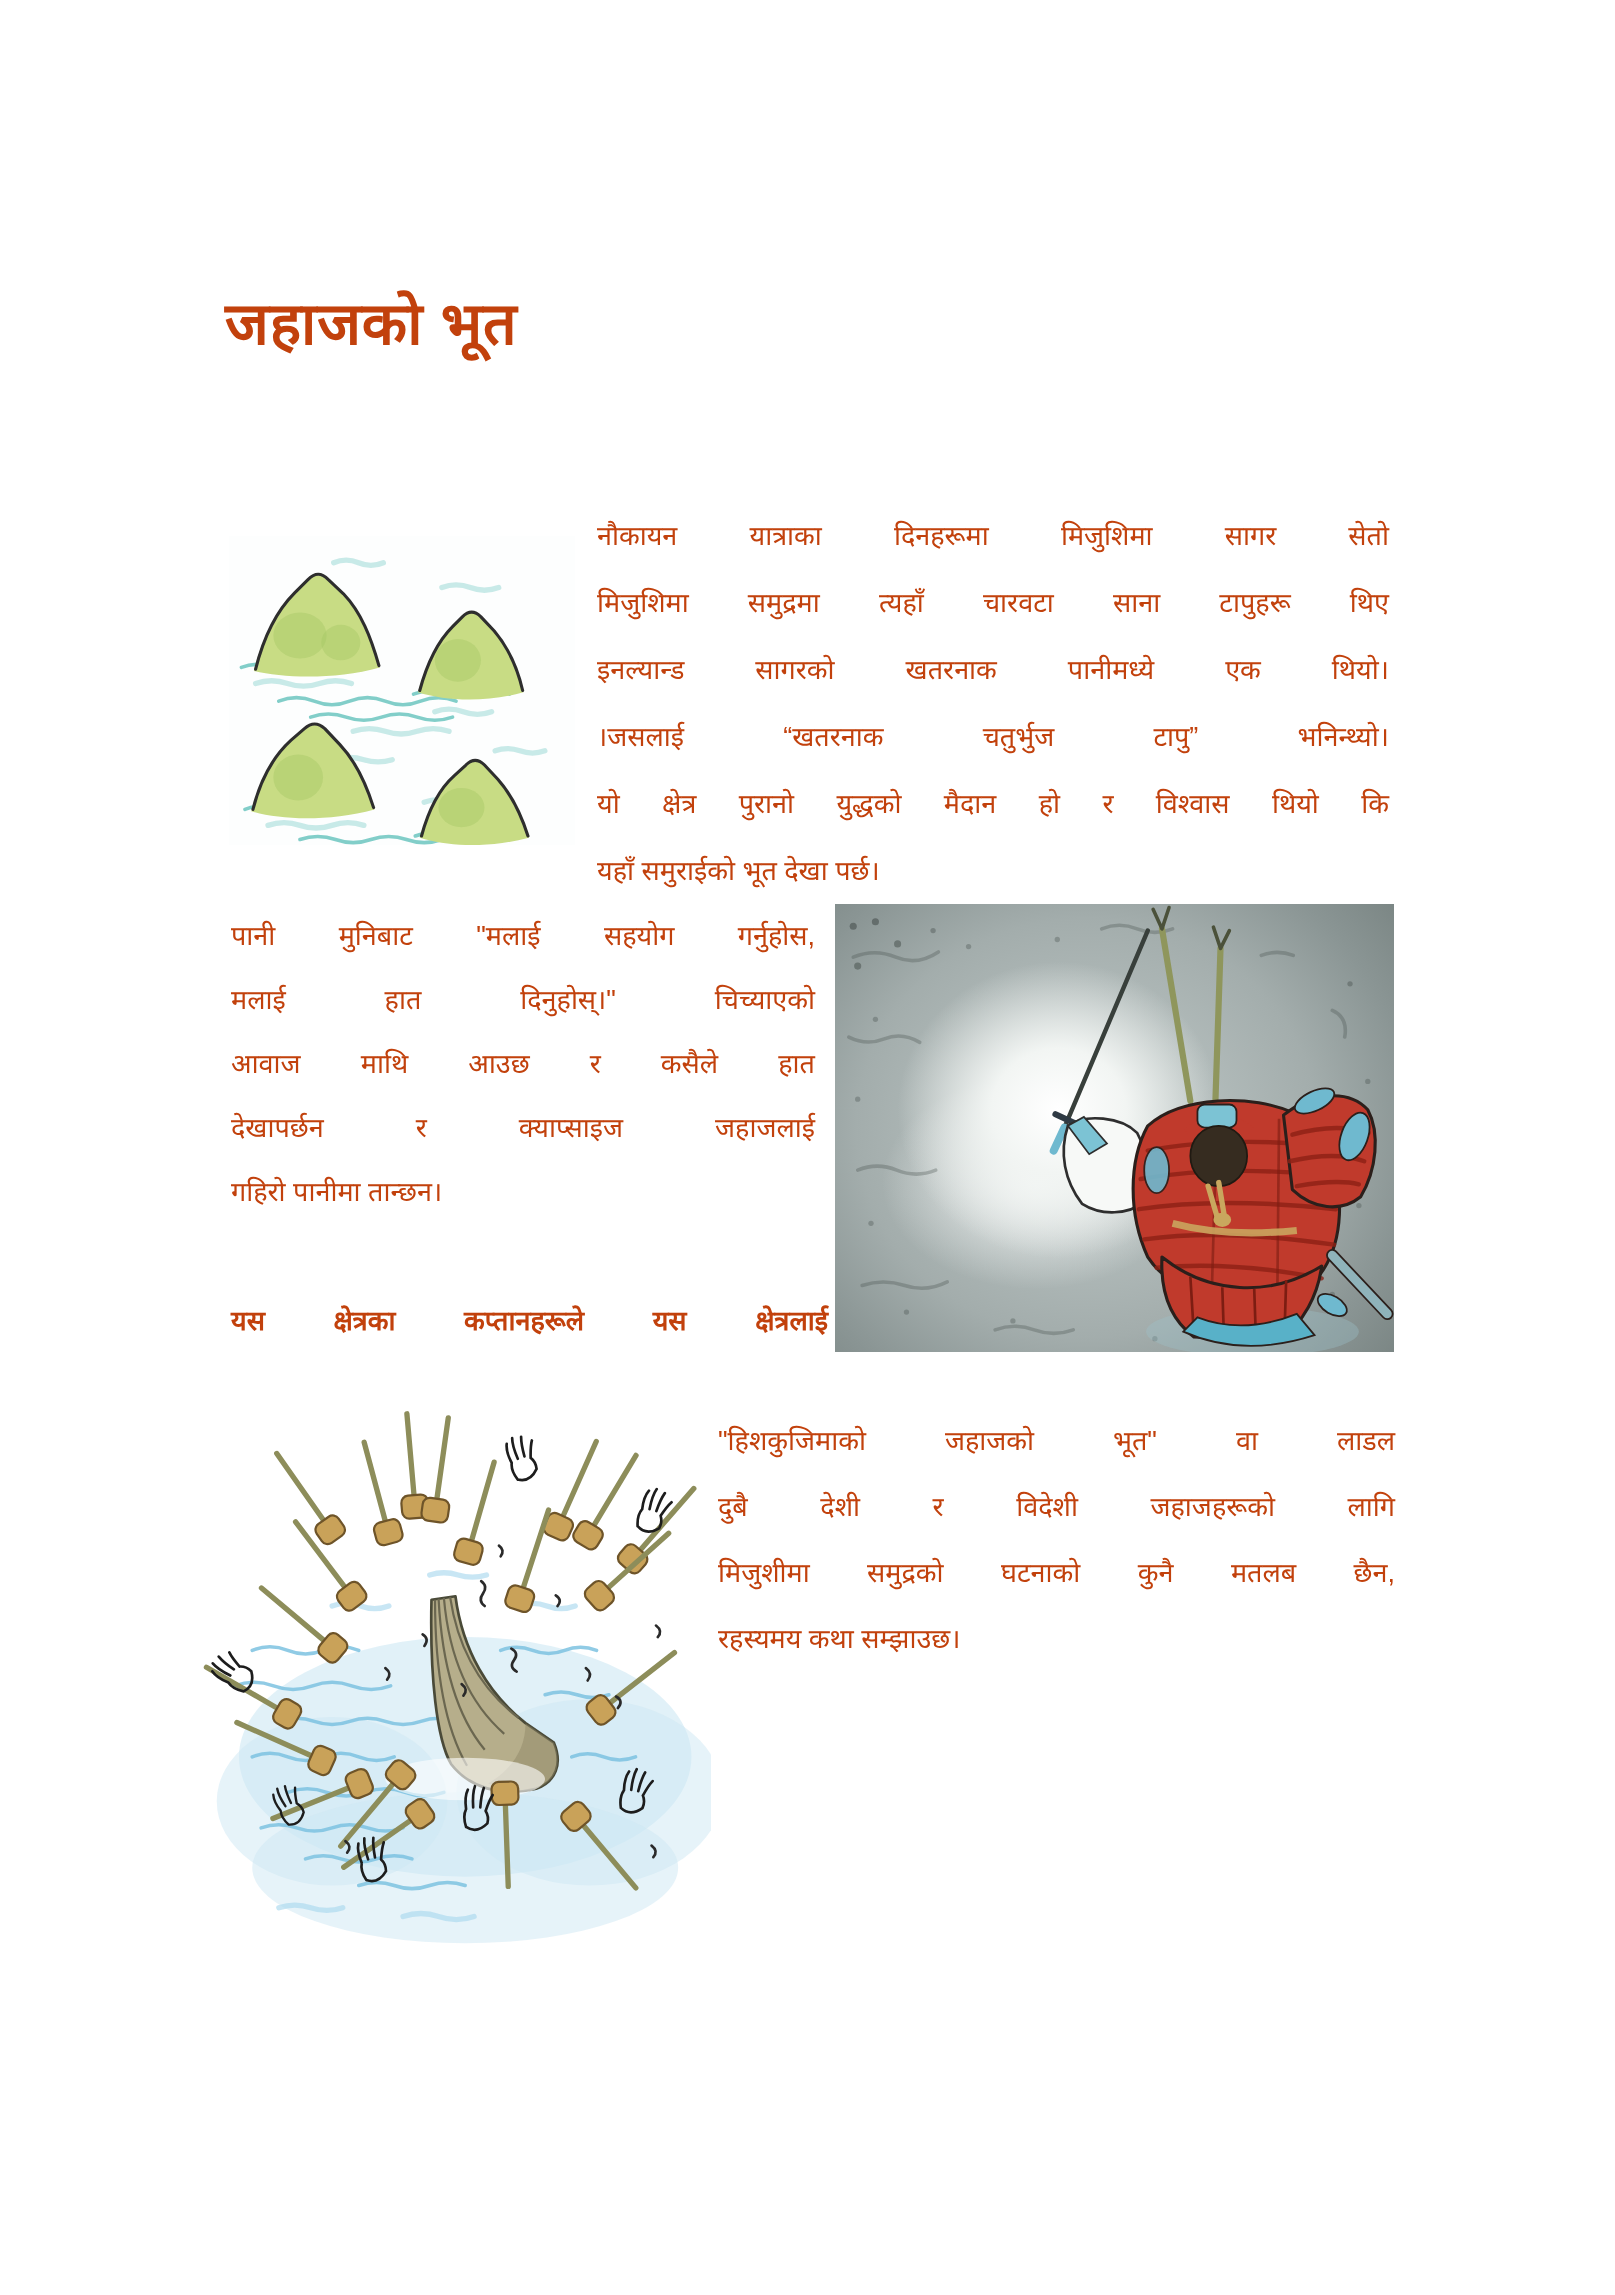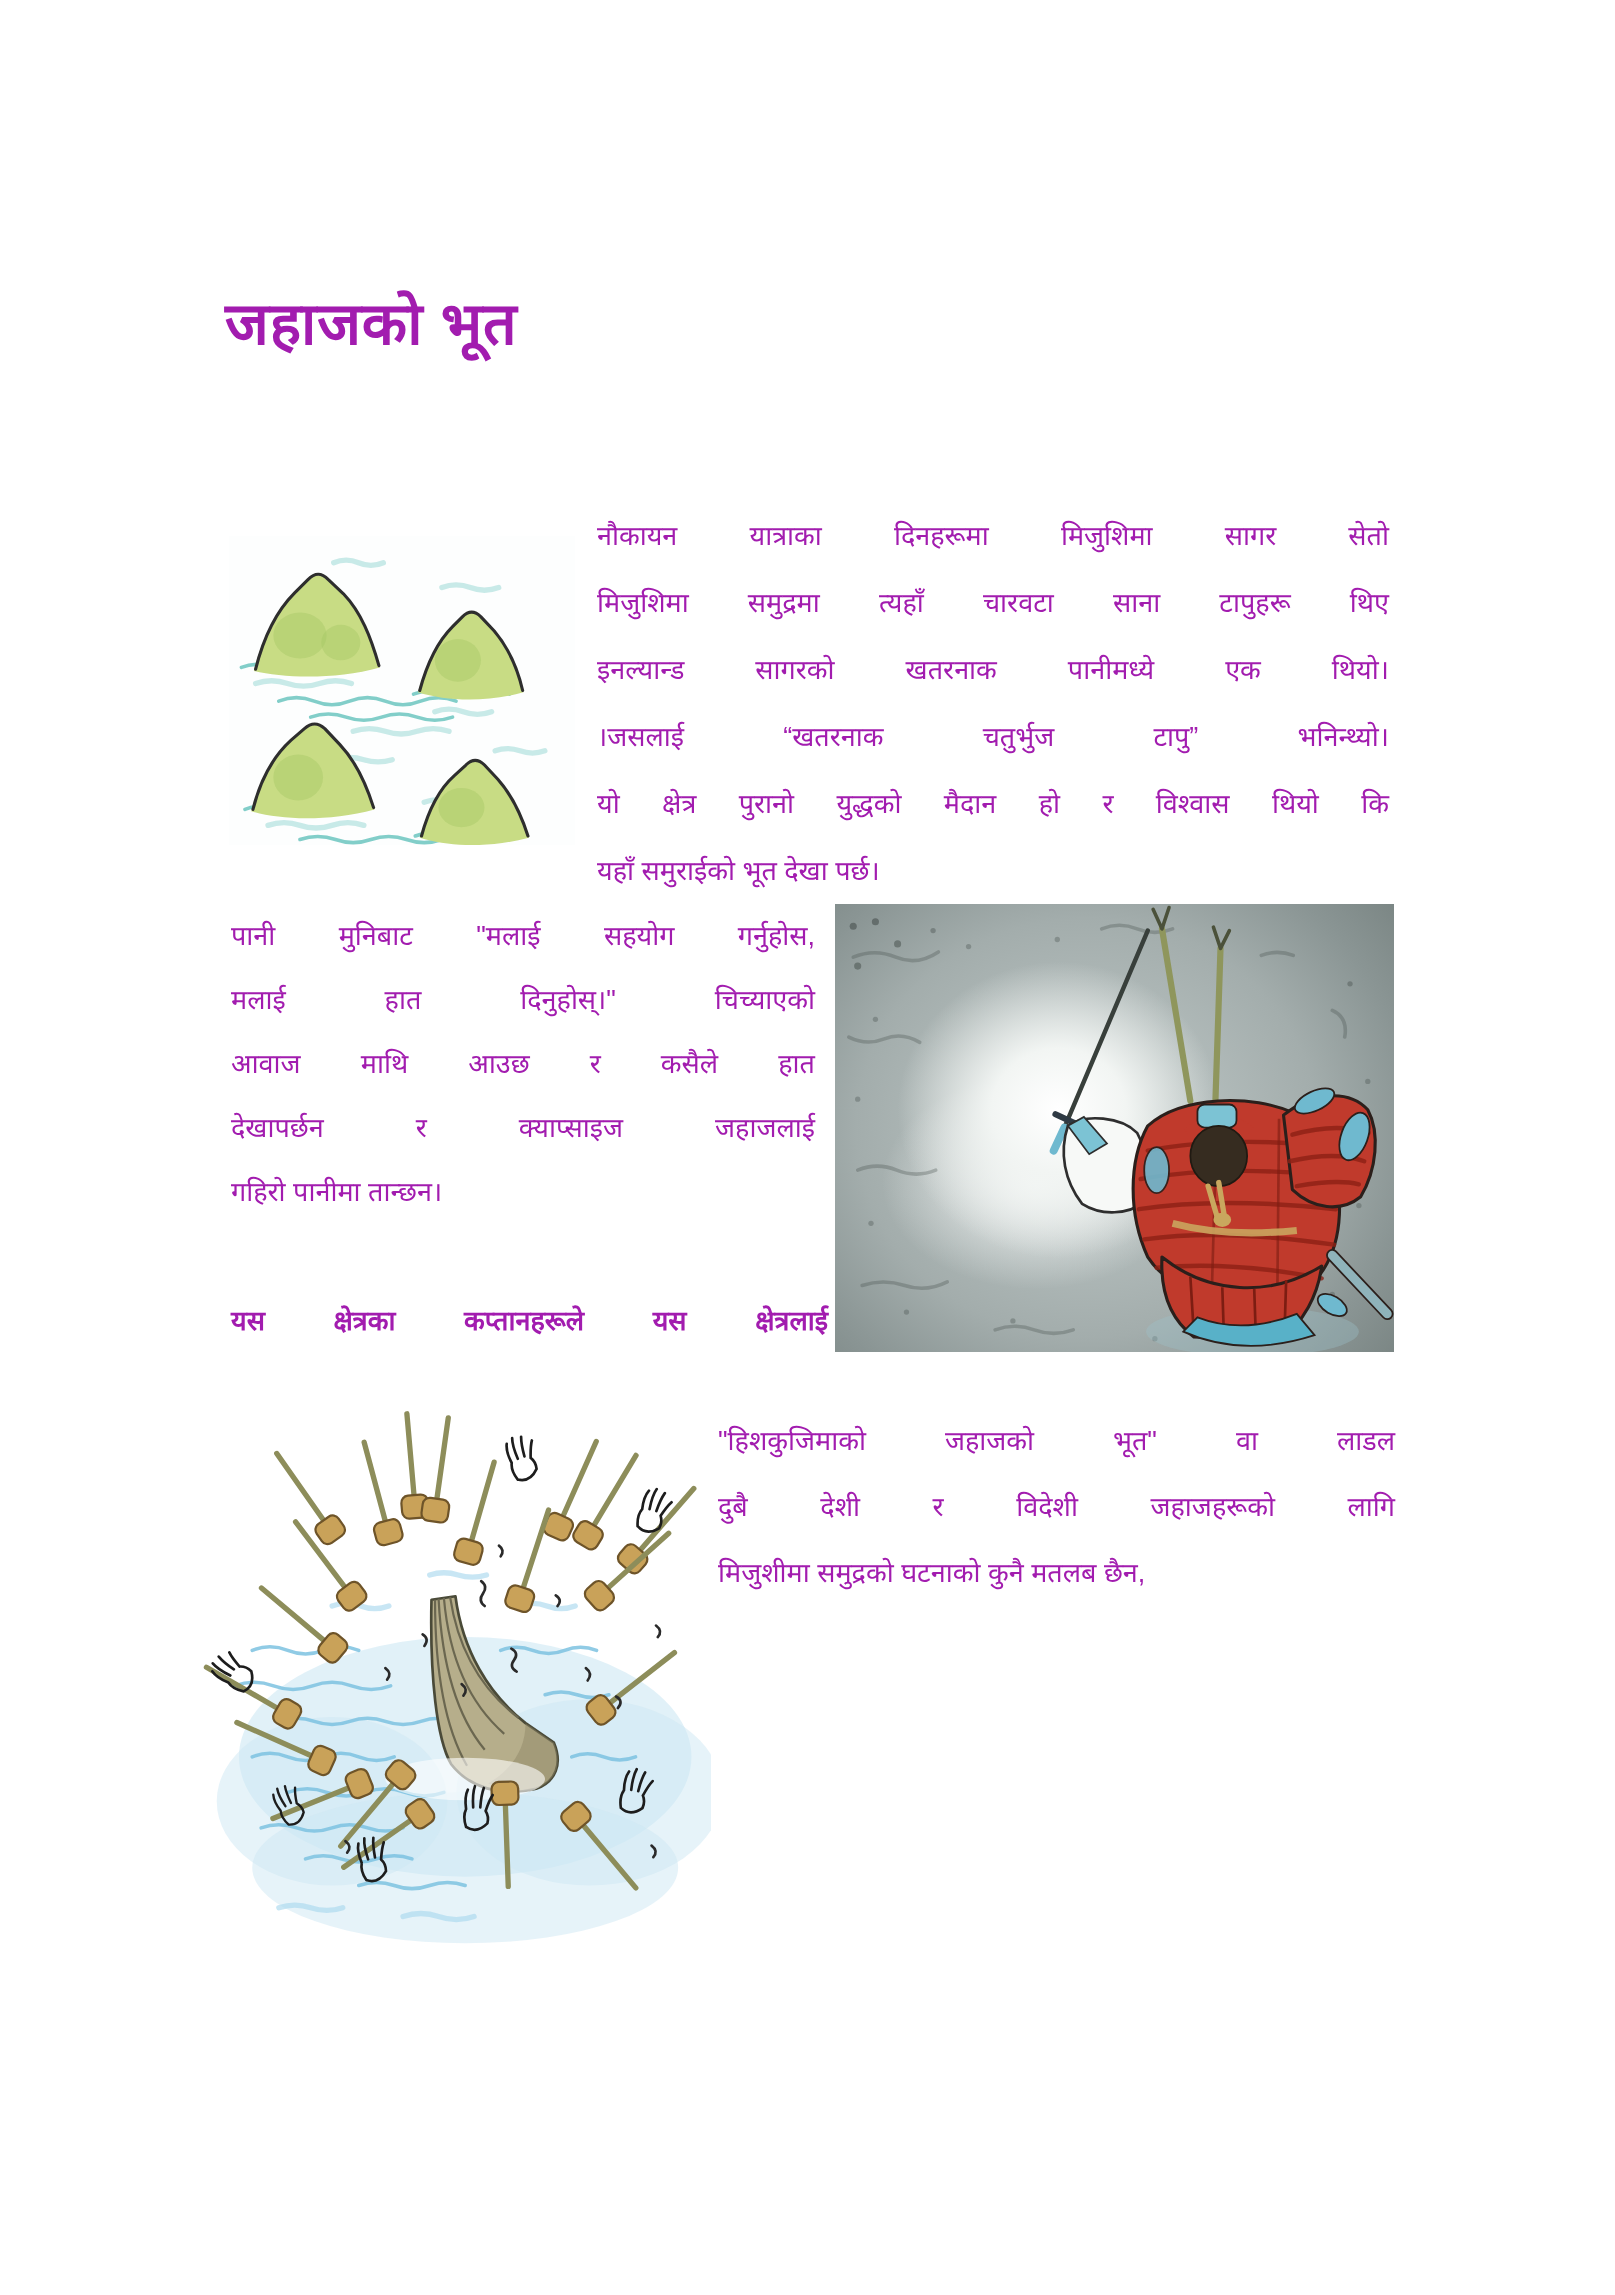--- a/index.html
+++ b/index.html
@@ -2,21 +2,21 @@
 <html style="font-size:14px"><head>
 <meta charset="utf-8">
 <style>
   html,body{margin:0;padding:0;background:#e8e8e8;}
   .page{
     position:relative;
     width:1615px;height:2295px;
     background:#ffffff;
     overflow:hidden;
     font-family:"Liberation Sans", sans-serif;
-    color:#a21caf;
+    color:#c2410c;
   }
   .title{
     position:absolute;left:225px;top:286px;
     margin:0;
     font-size:59px;font-weight:600;line-height:1.3;
     letter-spacing:0.9px;
     white-space:nowrap;
   }
   .para{position:absolute;font-size:27px;font-weight:500;}
   .p1{left:597px;top:503px;width:792px;line-height:67px;}
@@ -315,16 +315,17 @@
         <path class="sq" d="M165,515 q8,6 2,13"></path>
         <path class="sq" d="M510,520 q8,6 2,13"></path>
       </g>
     </svg>
   </figure>
 
   <div class="para p3">
       <div class="tline">"हिशकुजिमाको जहाजको भूत" वा लाडल</div>
       <div class="tline">दुबै देशी र विदेशी जहाजहरूको लागि</div>
       <div class="tline">मिजुशीमा समुद्रको घटनाको कुनै मतलब छैन,</div>
+      <div class="tline">रहस्यमय कथा सम्झाउछ।</div>
     </div>
 
 </div>
 
 
 </body></html>

